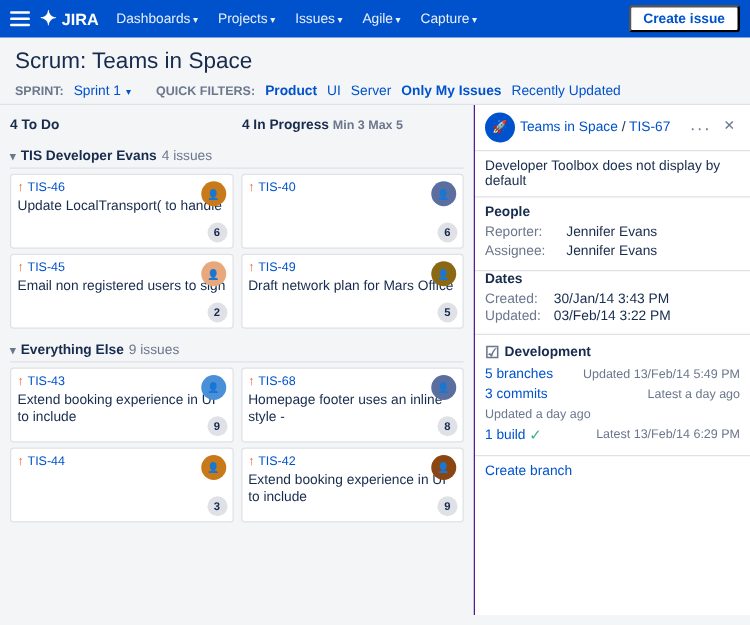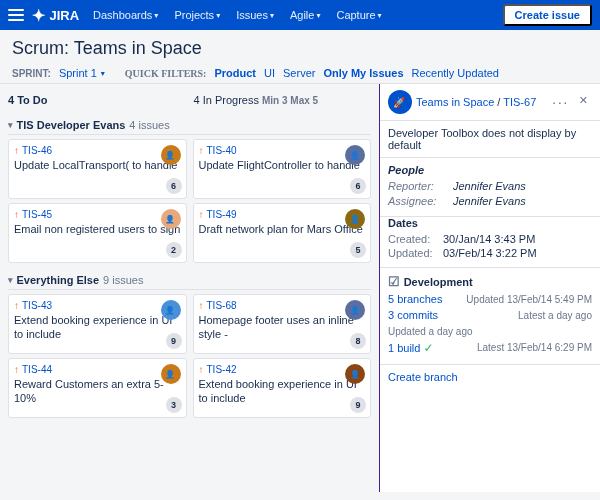--- a/index.html
+++ b/index.html
@@ -13,21 +13,21 @@
     .chevron { font-size: 8px; }
 
     
     .page-header { padding: 8px 12px 4px; }
     .page-title { font-size: 18px; font-weight: 300; color: #172b4d; }
 
     
     .sprint-bar { display: flex; align-items: center; padding: 4px 12px; gap: 8px; border-bottom: 1px solid #dfe1e6; background: #f4f5f7; }
     .sprint-label { font-size: 10px; font-weight: 700; color: #6b778c; text-transform: uppercase; }
     .sprint-value { font-size: 11px; color: #0052cc; cursor: pointer; display: flex; align-items: center; gap: 4px; }
-    .filter-label { font-size: 10px; font-weight: 700; color: #6b778c; text-transform: uppercase; margin-left: 12px; font-family: Liberation Serif, serif; }
+    .filter-label { font-size: 10px; font-weight: 700; color: #6b778c; text-transform: uppercase; margin-left: 12px; }
     .filter-link { font-size: 11px; color: #0052cc; cursor: pointer; }
     .filter-link.active { color: #0052cc; font-weight: 600; }
 
     
     .main-layout { display: flex; height: calc(500px - 30px - 32px - 30px); }
 
     
     .board { flex: 1; padding: 6px 8px; overflow-y: auto; border-right: 1px solid #4c1d95; }
     .columns-row { display: flex; gap: 8px; margin-bottom: 6px; }
     .col-header { flex: 1; font-size: 11px; font-weight: 600; color: #172b4d; padding: 4px 0; }
@@ -52,21 +52,21 @@
     .detail-panel { width: 220px; background: white; overflow-y: auto; font-size: 11px; }
     .detail-header { display: flex; align-items: center; padding: 6px 8px; border-bottom: 1px solid #dfe1e6; gap: 4px; }
     .detail-avatar { width: 24px; height: 24px; border-radius: 50%; background: #0052cc; display: flex; align-items: center; justify-content: center; color: white; font-size: 10px; flex-shrink: 0; }
     .detail-breadcrumb { font-size: 11px; color: #172b4d; flex: 1; }
     .detail-breadcrumb a { color: #0052cc; cursor: pointer; }
     .detail-actions { display: flex; gap: 2px; }
     .detail-menu-btn { cursor: pointer; color: #6b778c; padding: 2px 4px; font-size: 14px; letter-spacing: 1px; }
     .detail-close-btn { cursor: pointer; color: #6b778c; padding: 2px 4px; }
     .detail-subtitle { padding: 6px 8px; font-size: 11px; color: #172b4d; border-bottom: 1px solid #dfe1e6; }
 
-    .detail-section { padding: 6px 8px; font-style: italic; }
+    .detail-section { padding: 6px 8px; }
     .detail-section-title { font-weight: 700; font-size: 11px; color: #172b4d; margin-bottom: 4px; }
     .detail-row { display: flex; margin-bottom: 3px; }
     .detail-row-label { color: #6b778c; width: 65px; flex-shrink: 0; }
     .detail-row-value { color: #172b4d; }
 
     .detail-dates { padding: 0 8px 6px; border-bottom: 1px solid #dfe1e6; }
     .detail-dates-title { font-weight: 700; margin-bottom: 4px; }
     .detail-date-row { display: flex; margin-bottom: 2px; }
     .detail-date-label { color: #6b778c; width: 55px; flex-shrink: 0; }
 
@@ -141,21 +141,21 @@
 
 <div class="main-layout">
 
   <div class="board">
 
     <div class="columns-row">
       <div class="col-header">
         <span style="font-weight:600;">4 To Do</span>
       </div>
       <div class="col-header">
-        <span style="font-weight:400;">4 In Progress</span>
+        <span style="font-weight:700;">4 In Progress</span>
         <span class="limits"> Min 3  Max 5</span>
       </div>
     </div>
 
     <div class="swimlane">
       <div class="swimlane-header">
         <span class="chevron-icon">▾</span>
         <span>TIS Developer Evans</span>
         <span class="issue-count">4 issues</span>
       </div>
@@ -179,21 +179,20 @@
             <div class="card-avatar" style="background:#e8a87c;">👤</div>
             <div class="card-story-pts">2</div>
           </div>
         </div>
         <div class="card-col">
           <div class="card">
             <div class="card-id">
               <span class="priority-icon">↑</span>
               <span style="color:#0052cc;">TIS-40</span>
             </div>
-            <div class="card-title">Update FlightController to handle</div>
             <div class="card-avatar" style="background:#5a6fa0;">👤</div>
             <div class="card-story-pts">6</div>
           </div>
           <div class="card">
             <div class="card-id">
               <span class="priority-icon">↑</span>
               <span style="color:#0052cc;">TIS-49</span>
             </div>
             <div class="card-title">Draft network plan for Mars Office</div>
             <div class="card-avatar" style="background:#8b6914;">👤</div>
@@ -218,21 +217,20 @@
             </div>
             <div class="card-title">Extend booking experience in UI to include</div>
             <div class="card-avatar" style="background:#4a90d9;">👤</div>
             <div class="card-story-pts">9</div>
           </div>
           <div class="card">
             <div class="card-id">
               <span class="priority-icon">↑</span>
               <span style="color:#0052cc;">TIS-44</span>
             </div>
-            <div class="card-title">Reward Customers an extra 5-10%</div>
             <div class="card-avatar" style="background:#c8791a;">👤</div>
             <div class="card-story-pts">3</div>
           </div>
         </div>
         <div class="card-col">
           <div class="card">
             <div class="card-id">
               <span class="priority-icon">↑</span>
               <span style="color:#0052cc;">TIS-68</span>
             </div>

